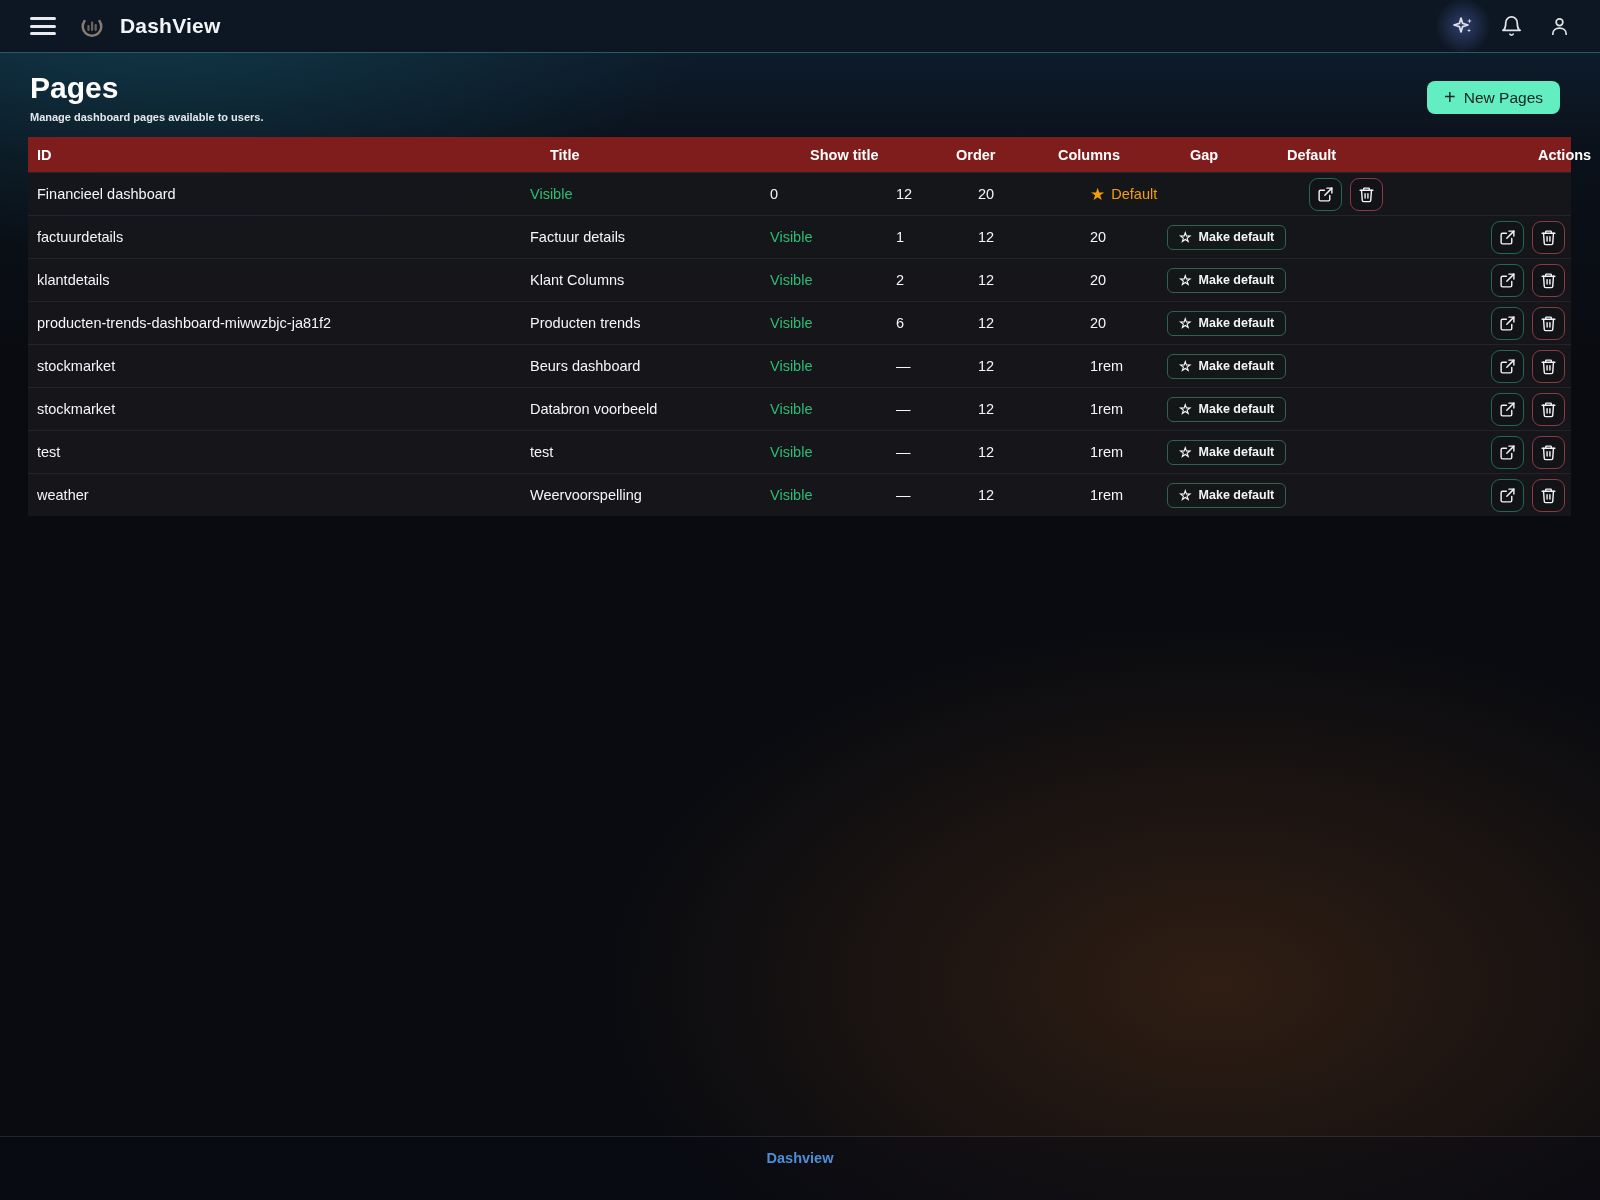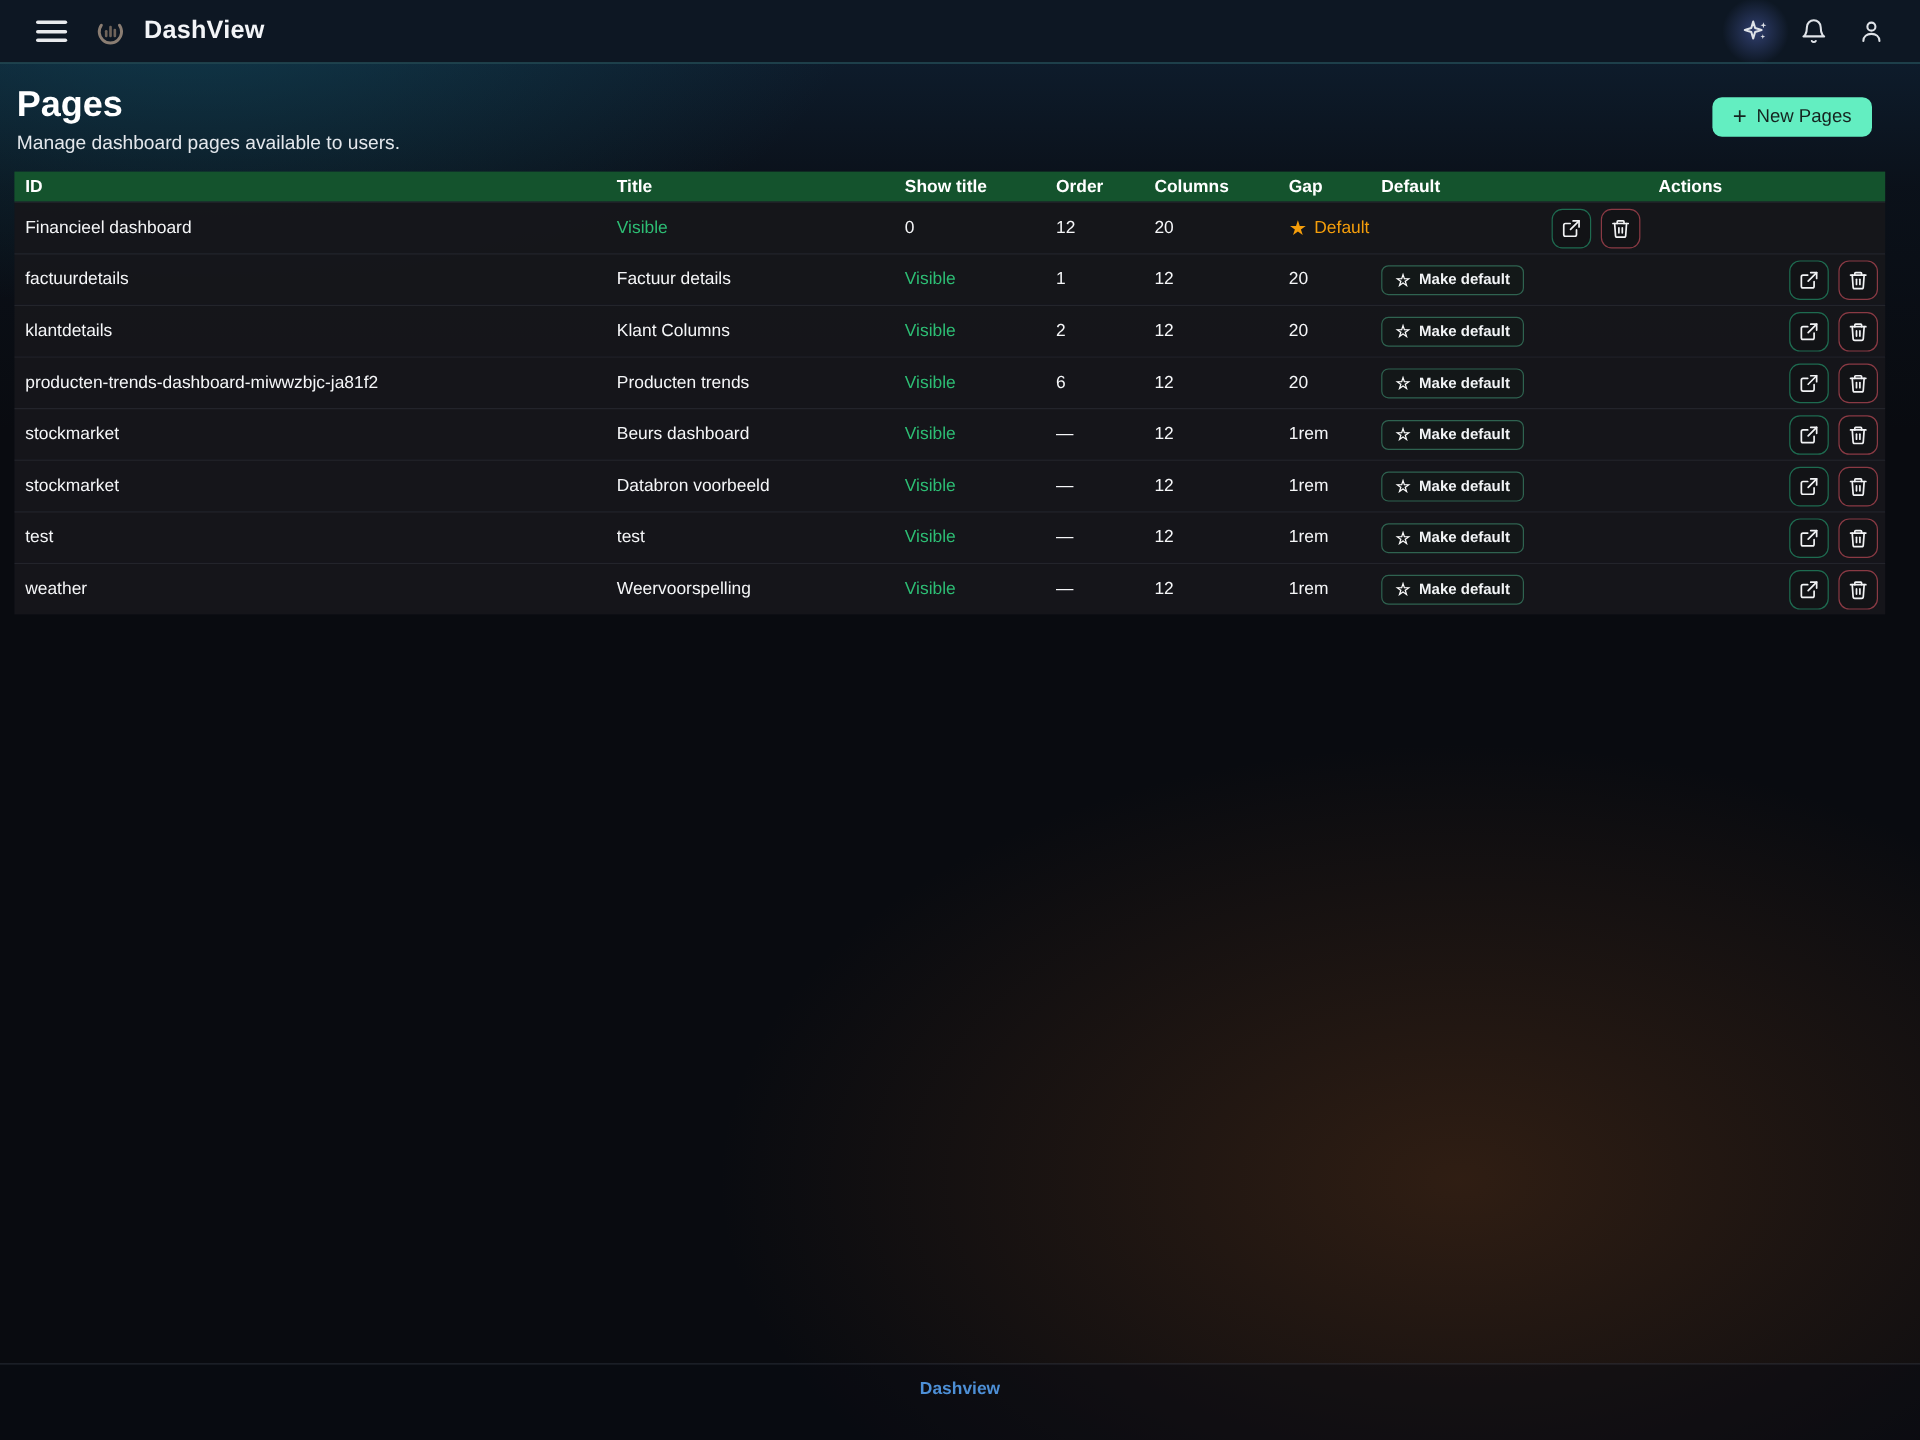--- a/index.html
+++ b/index.html
@@ -36,44 +36,45 @@
     color: #dfe3e8; cursor: pointer; background: transparent; border: none; position: relative;
   }
   .sparkle-glow::before {
     content: ""; position: absolute; width: 56px; height: 56px; left: -15px; top: -15px;
     background: radial-gradient(circle, rgba(90,110,200,0.45), transparent 70%);
     border-radius: 50%;
   }
   .topbar-icon-btn svg { position: relative; }
 
   
-  .content { padding: 0 29px 0 12px; position: relative; }
+  .content { padding: 0 29px 0 28px; position: relative; }
   .page-head { position: relative; padding-top: 18px; margin-bottom: 14px; }
   .page-title { font-size: 30px; font-weight: bold; color: #ffffff; margin-left: 2px; }
-  .page-subtitle { font-size: 16px; color: #e3e7ec; margin-top: 6px; margin-left: 2px; font-weight: normal; }
+  .page-subtitle { font-size: 11px; color: #e3e7ec; margin-top: 6px; margin-left: 2px; font-weight: bold; }
   .new-page-btn {
     position: absolute; right: 11px; top: 28px;
     height: 33px; padding: 0 17px;
     background: #63eec1; color: #15231f;
     border: none; border-radius: 8px;
     font-family: "Liberation Sans", sans-serif;
     font-size: 15.5px; display: flex; align-items: center; gap: 8px; cursor: pointer;
   }
   .new-page-btn .plus { font-size: 20px; font-weight: normal; line-height: 1; margin-top: -2px; }
 
   
   .table { width: 100%; }
   .thead, .trow {
     display: grid;
     grid-template-columns: 493px 240px 126px 82px 112px 77px 231px 1fr;
   }
   .thead {
-    background: #14532d;
-    height: 25px;
+    background: #7f1d1d;
+    height: 35px;
     align-items: center;
+    gap: 20px;
   }
   .thead .th {
     padding-left: 9px;
     font-size: 14.5px;
     font-weight: bold;
     color: #ffffff;
     white-space: nowrap;
   }
   .trow {
     background: rgba(23,23,27,0.93);

